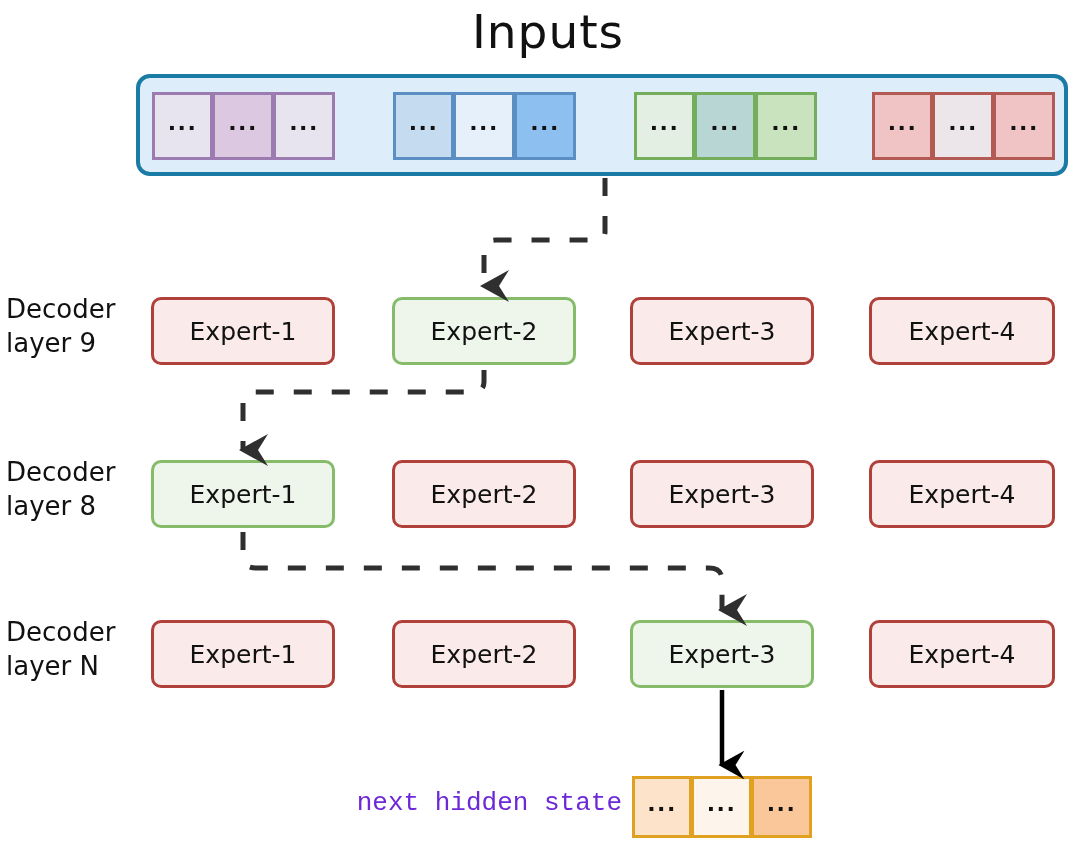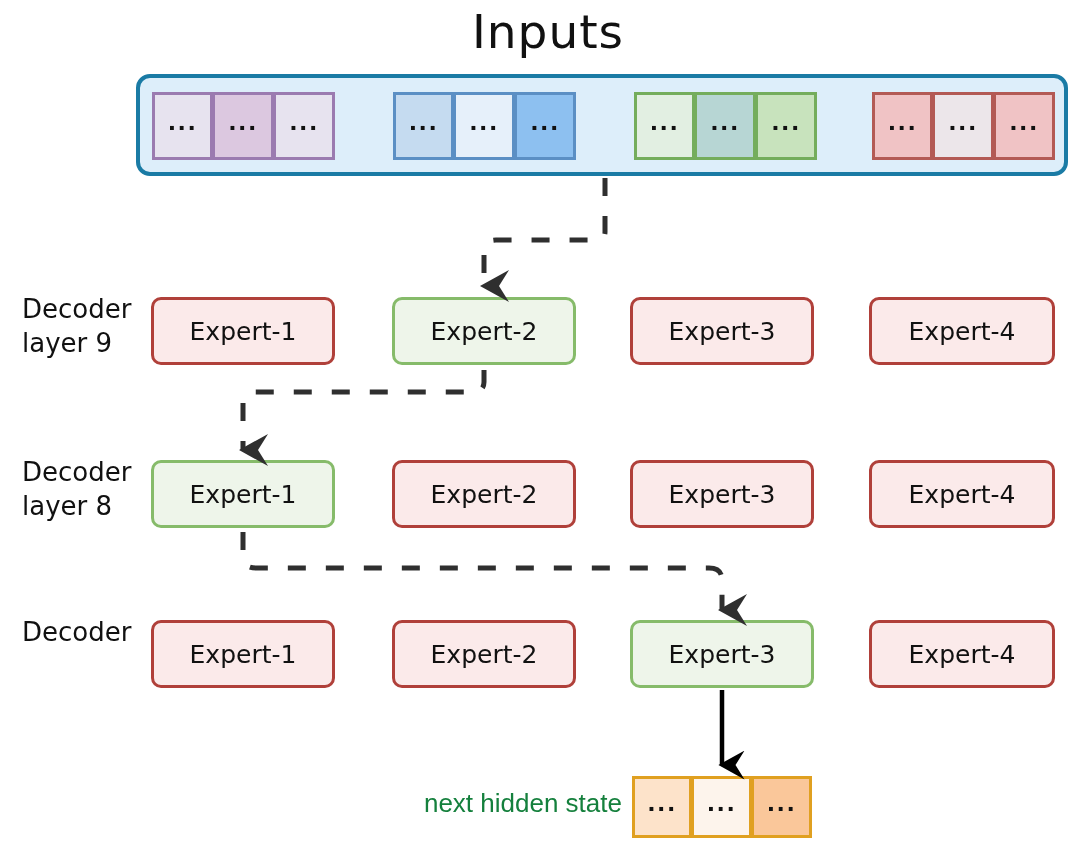--- a/index.html
+++ b/index.html
@@ -84,21 +84,20 @@
   
   .row-label {
     position: absolute;
     left: 6px;
     width: 140px;
     text-align: left;
     font-size: 26px;
     line-height: 34px;
     color: #111111;
     font-family: "DejaVu Sans", sans-serif;
-    margin-left: 16px;
   }
 
   
   .expert {
     position: absolute;
     height: 68px;
     border-radius: 10px;
     box-sizing: border-box;
     display: flex;
     align-items: center;
@@ -115,22 +114,22 @@
     background: #eef5ea;
     border: 3px solid #86bb6a;
   }
 
   
   #nhs-label {
     left: 352px; top: 788px;
     width: 270px;
     text-align: right;
     font-size: 26px;
-    color: #15803d;
-    font-family: Liberation Sans, sans-serif;
+    color: #6d28d9;
+    font-family: Liberation Mono, monospace;
   }
   #nhs-group {
     left: 632px; top: 776px;
     height: 62px;
     display: flex;
   }
   #nhs-group .nhs-cell {
     width: 60px;
     height: 62px;
     box-sizing: border-box;
@@ -235,20 +234,21 @@
     </div>
   <div class="expert inactive" style="left:630px; top:460px; width:184px;">
       <span>Expert-3</span>
     </div>
   <div class="expert inactive" style="left:869px; top:460px; width:186px;">
       <span>Expert-4</span>
     </div>
 
   <div class="row-label" style="top:615px;">
     <div>Decoder</div>
+    <div>layer N</div>
   </div>
   <div class="expert inactive" style="left:151px; top:620px; width:184px;">
       <span>Expert-1</span>
     </div>
   <div class="expert inactive" style="left:392px; top:620px; width:184px;">
       <span>Expert-2</span>
     </div>
   <div class="expert active" style="left:630px; top:620px; width:184px;">
       <span>Expert-3</span>
     </div>

